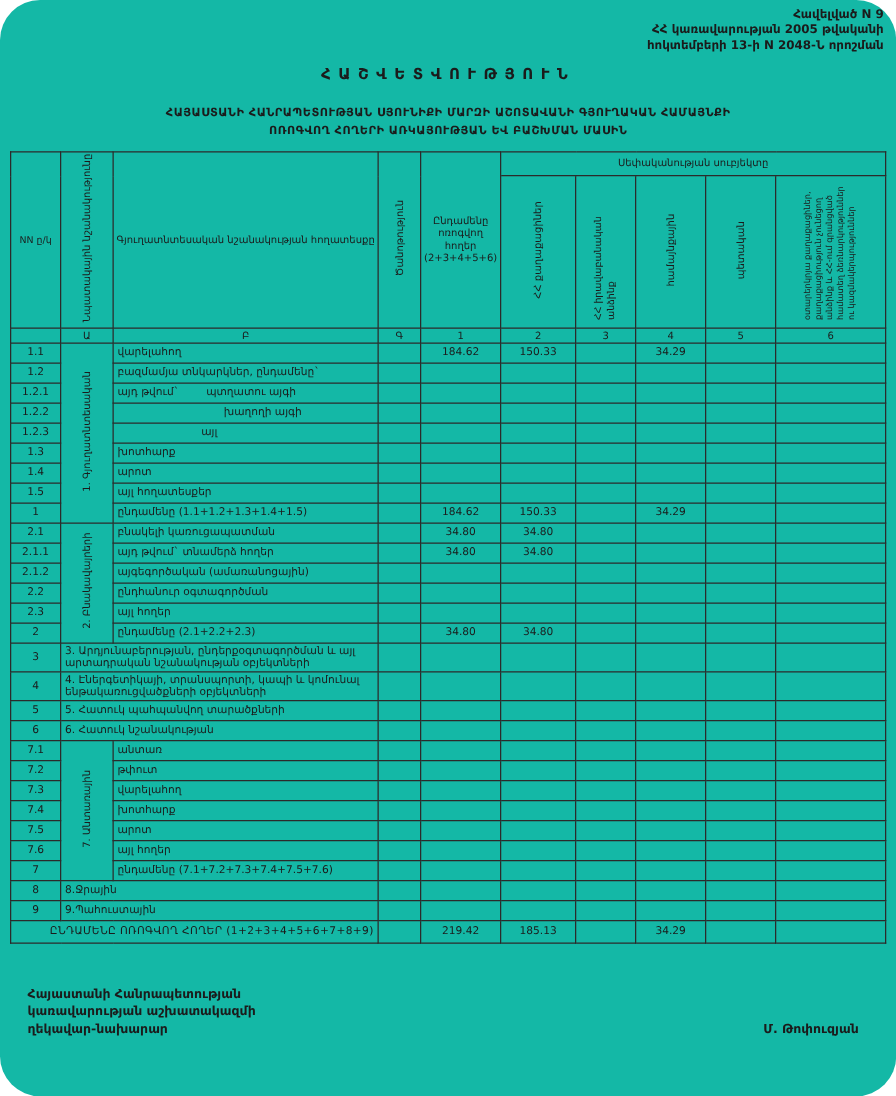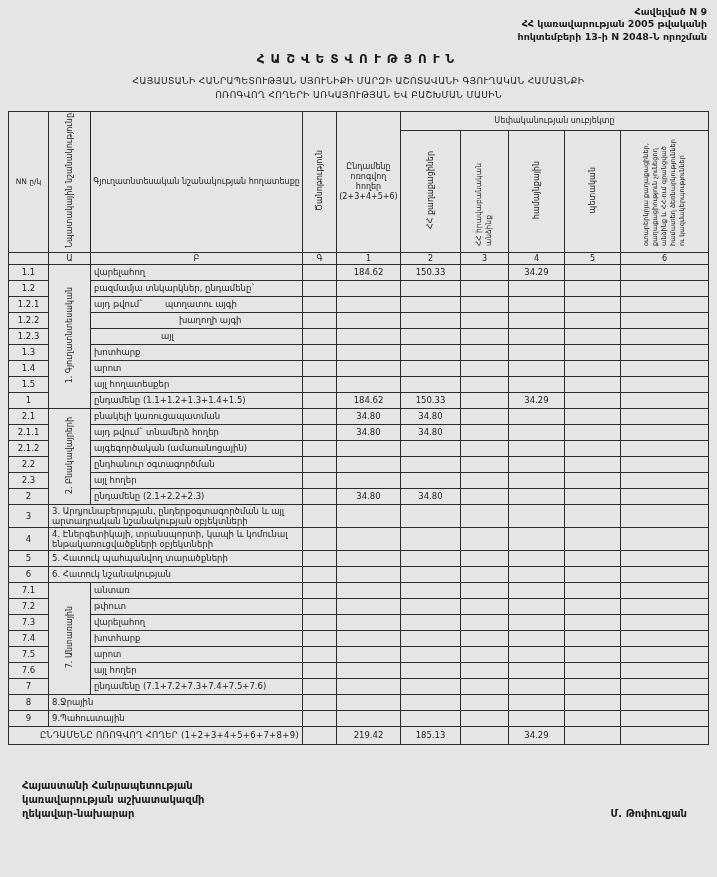--- a/index.html
+++ b/index.html
@@ -1,27 +1,27 @@
 <!DOCTYPE html>
 <html><head>
 <meta charset="utf-8">
 <style>
   html,body { margin:0; padding:0; background:#ffffff; }
   .page {
     width:717px; height:877px; box-sizing:border-box;
-    background:#e5e5e5; color:#1b1b1b;
+    background:#14b8a6; color:#1b1b1b;
     font-family:"DejaVu Sans", sans-serif;
-    padding:6px 8px; position:relative; overflow:hidden;
+    padding:6px 8px; position:relative; overflow:hidden;border-radius:32px;
   }
   
   .appendix { text-align:right; font-size:9.5px; font-weight:bold; line-height:1.3; padding-right:2px; }
   
   .title-block { text-align:center; margin-top:9px; }
   .title { font-size:12px; font-weight:bold; letter-spacing:6px; }
-  .subtitle { font-size:9px; font-weight:normal; margin-top:9px; line-height:1.55; letter-spacing:0.4px; }
+  .subtitle { font-size:9px; font-weight:bold; margin-top:19px; line-height:1.55; letter-spacing:0.4px; }
   
   table.report { border-collapse:collapse; table-layout:fixed; width:700px; margin:8px auto 0 auto; }
   .report th, .report td { border:1px solid #2b2b2b; overflow:hidden; }
   .report th { font-weight:normal; font-size:8px; padding:1px 0; text-align:center; vertical-align:middle; line-height:1.25; }
   .report td { font-size:8.5px; padding:1px 3px; height:13px; vertical-align:middle; }
   .h1 th.ownership { height:16px; }
   .h2 th { height:118px; }
   .vert {
     writing-mode:vertical-rl; transform:rotate(180deg);
     white-space:nowrap; display:inline-block; line-height:1.2;

